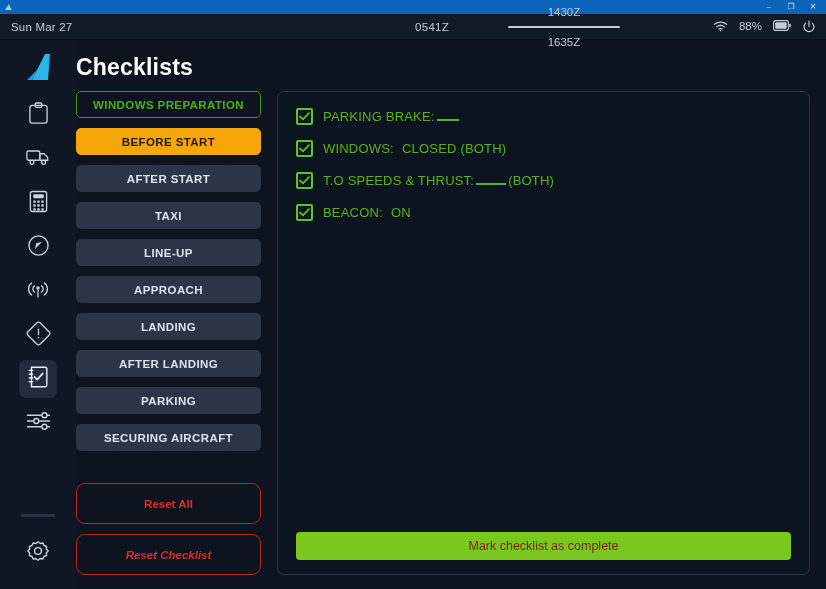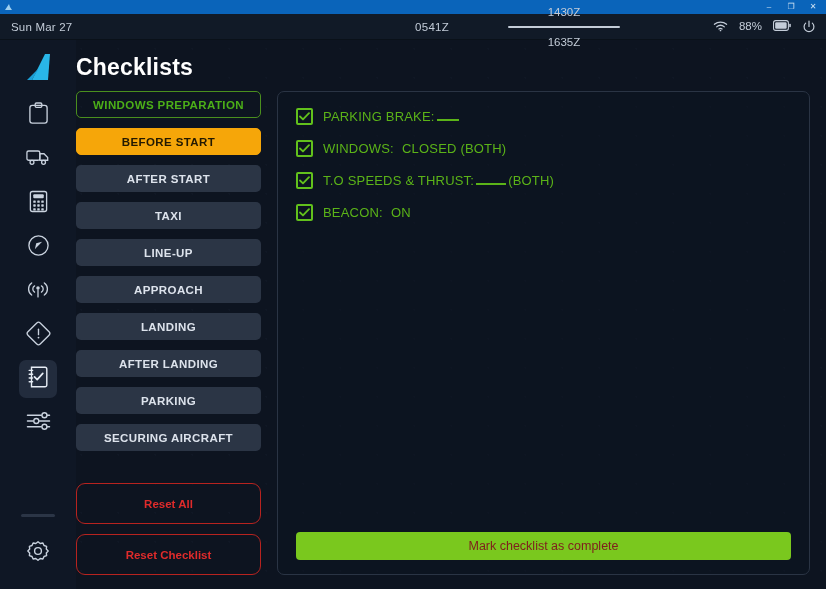--- a/index.html
+++ b/index.html
@@ -125,21 +125,21 @@
     background: #f6a609; color: #241a02; border: 1px solid #f6a609;
   }
   .chk-col-spacer { flex: 1 1 auto; }
   .reset-btn {
     height: 41px; margin-bottom: 10px;
     border-radius: 9px;
     display: flex; align-items: center; justify-content: center;
     font-size: 11.5px; font-weight: 700;
     background: transparent; color: #e02b2b; border: 1px solid #b7231f;
   }
-  .reset-btn.last { margin-bottom: 0; }
+  .reset-btn.last { margin-bottom: 0; font-style: italic; }
 
   
   .panel {
     flex: 1 1 auto;
     border: 1px solid #2a3444;
     border-radius: 7px;
     padding: 16px 18px 14px 18px;
     display: flex; flex-direction: column;
     background: rgba(13,20,32,.4);
   }

